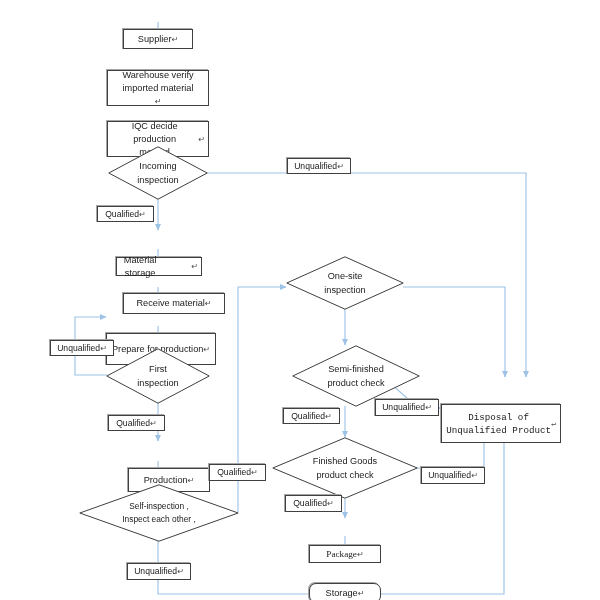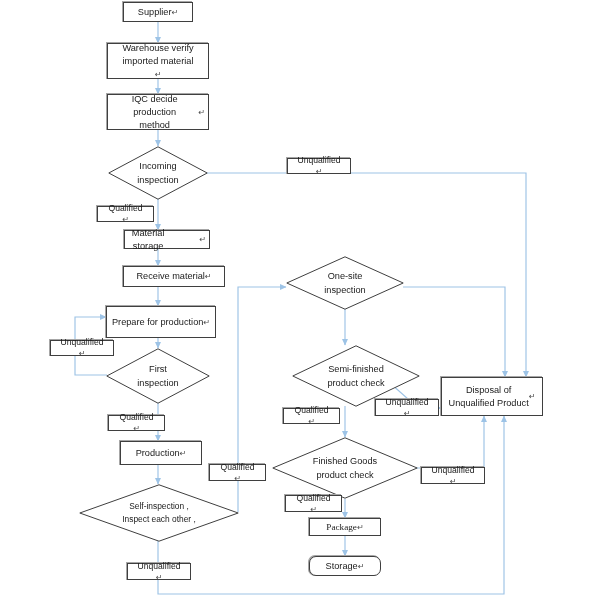--- a/index.html
+++ b/index.html
@@ -34,31 +34,31 @@
     color: #1a1a1a;
     background: #ffffff;
     z-index: 3;
   }
   .box {
     border: 1px solid #3f3f3f;
     box-shadow: -1px -1px 0 0 #a6a6a6, -1px 0 0 0 #a6a6a6;
     font-size: 9.2px;
     line-height: 13px;
     padding: 1px 3px;
+    margin-top: 27px;
   }
   .box .lbl { white-space: pre-line; }
   
   .chip {
     border: 1px solid #3f3f3f;
     box-shadow: -1px -1px 0 0 #a6a6a6, -1px 0 0 0 #a6a6a6;
     font-size: 8.6px;
     line-height: 11px;
     padding: 0 2px;
     z-index: 4;
-    flex-direction: column;
   }
   
   .diamond {
     position: absolute;
     z-index: 3;
   }
   .diamond svg { position: absolute; left: 0; top: 0; }
   .diamond .dtext {
     position: absolute;
     left: 0; top: 0;
@@ -145,51 +145,51 @@
 imported material</span>
       <span class="pilcrow">↵</span>
   </div>
 
   <div class="node box" style="left:107px; top:94px; width:102px; height:36px;">
     <span class="lbl">IQC decide production
 method</span>
       <span class="pilcrow">↵</span>
   </div>
 
-  <div class="node box" style="left:124px; top:230px; width:86px; height:19px;gap:31px;">
+  <div class="node box" style="left:116px; top:230px; width:86px; height:19px;gap:31px;">
     <span class="lbl">Material storage</span>
       <span class="pilcrow">↵</span>
   </div>
 
   <div class="node box" style="left:123px; top:266px; width:102px; height:21px;">
     <span class="lbl">Receive material</span>
       <span class="pilcrow">↵</span>
   </div>
 
   <div class="node box" style="left:106px; top:306px; width:110px; height:32px;">
     <span class="lbl">Prepare for production</span>
       <span class="pilcrow">↵</span>
   </div>
 
-  <div class="node box" style="left:120px; top:441px; width:82px; height:24px;">
+  <div class="node box" style="left:128px; top:441px; width:82px; height:24px;">
     <span class="lbl">Production</span>
       <span class="pilcrow">↵</span>
   </div>
 
   <div class="node box" style="left:309px; top:518px; width:72px; height:18px;font-family:Liberation Serif, serif;">
     <span class="lbl">Package</span>
       <span class="pilcrow">↵</span>
   </div>
 
   <div class="node box" style="left:309px; top:556px; width:72px; height:20px;border-radius:7px;">
     <span class="lbl">Storage</span>
       <span class="pilcrow">↵</span>
   </div>
 
-  <div class="node box" style="left:441px; top:377px; width:102px; height:39px;">
+  <div class="node box" style="left:441px; top:377px; width:120px; height:39px;font-family:Liberation Mono, monospace;">
     <span class="lbl">Disposal of
 Unqualified Product</span>
       <span class="pilcrow">↵</span>
   </div>
 
   <div class="diamond" style="left:108px; top:146px; width:100px; height:54px;">
     <svg width="100" height="54" viewBox="0 0 100 54" xmlns="http://www.w3.org/2000/svg">
       <polygon points="50,0.8 99.2,27 50,53.2 0.8,27" fill="#ffffff" stroke="#3f3f3f" stroke-width="1"></polygon>
     </svg>
     <div class="dtext">

